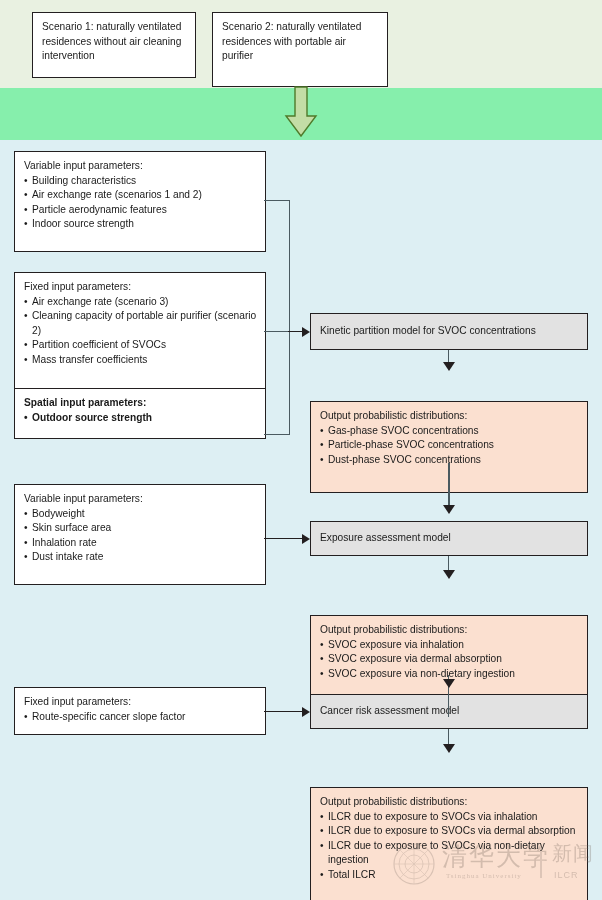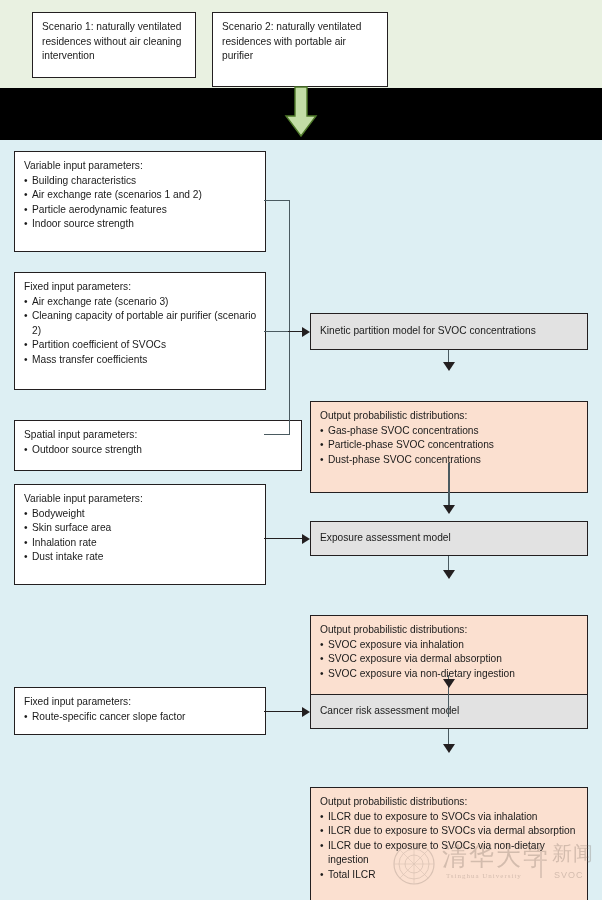--- a/index.html
+++ b/index.html
@@ -11,21 +11,21 @@
   body {
     font-family: "Liberation Sans", sans-serif;
     -webkit-font-smoothing: antialiased;
   }
 
   #canvas {
     position: relative;
     width: 602px;
     height: 900px;
     overflow: hidden;
-    background: #000000;
+    background: #86efac;
   }
 
   
   .band-green {
     position: absolute;
     left: 0; top: 0;
     width: 602px; height: 88px;
     background: #e9f1e1;
   }
   .band-blue {
@@ -214,21 +214,21 @@
   <div class="box box-white" style="left:14px; top:272px; width:252px; height:118px;">
     <span class="title">Fixed input parameters:</span>
     <ul class="bullets">
       <li>Air exchange rate (scenario 3)</li>
       <li>Cleaning capacity of portable air purifier (scenario 2)</li>
       <li>Partition coefficient of SVOCs</li>
       <li>Mass transfer coefficients</li>
     </ul>
   </div>
 
-  <div class="box box-white" style="left:14px; top:420px; width:288px; height:51px;">
+  <div class="box box-white" style="left:14px; top:388px; width:252px; height:51px;font-weight:bold;">
     <span class="title">Spatial input parameters:</span>
     <ul class="bullets">
       <li>Outdoor source strength</li>
     </ul>
   </div>
 
   <div class="box box-white" style="left:14px; top:484px; width:252px; height:101px;">
     <span class="title">Variable input parameters:</span>
     <ul class="bullets">
       <li>Bodyweight</li>
@@ -323,16 +323,16 @@
         <line x1="22" y1="2" x2="22" y2="42"></line>
         <line x1="2" y1="22" x2="42" y2="22"></line>
         <line x1="8" y1="8" x2="36" y2="36"></line>
         <line x1="36" y1="8" x2="8" y2="36"></line>
       </g>
     </svg>
     <div class="wm-cn">清华大学</div>
     <div class="wm-en">Tsinghua University</div>
     <div class="wm-sep"></div>
     <div class="wm-news-cn">新闻</div>
-    <div class="wm-news-en">SVOC</div>
+    <div class="wm-news-en">ILCR</div>
   </div>
 
 </div>
 
 </body></html>

